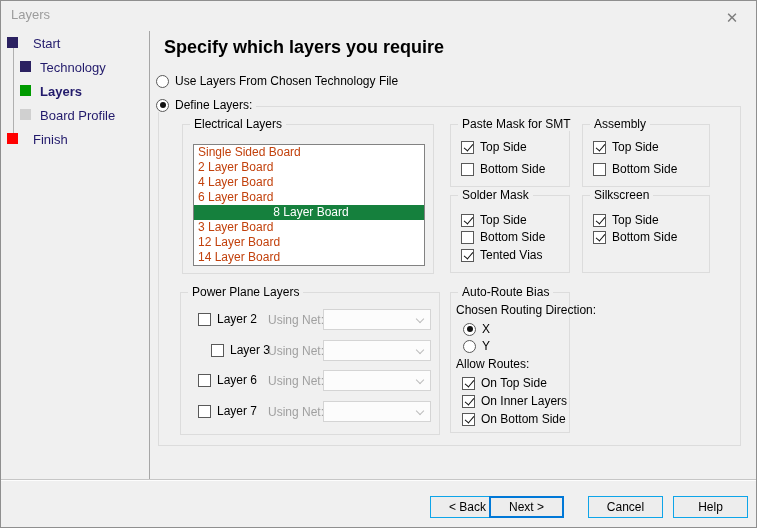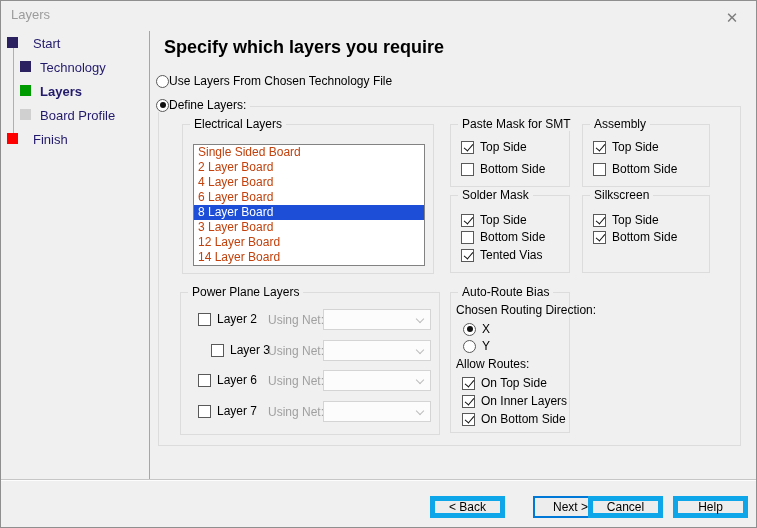--- a/index.html
+++ b/index.html
@@ -13,47 +13,47 @@
   .close{position:absolute;right:8px;top:4px;width:32px;height:26px;display:flex;
          align-items:center;justify-content:center;font-size:15px;color:#7d7d7d;cursor:default;}
   
   .vline{position:absolute;left:12px;top:46px;height:88px;border-left:1px solid #b0b0b0;}
   .sq{position:absolute;width:11px;height:11px;}
   .steplabel{position:absolute;font-size:13px;color:#221a6b;white-space:nowrap;}
   .steplabel.bold{font-weight:bold;}
   .vsep{position:absolute;left:148px;top:30px;height:448px;border-left:1px solid #a6a6a6;}
   
   .heading{position:absolute;left:163px;top:36px;font-size:18px;font-weight:bold;color:#000;text-align:right;}
-  .radiorow{position:absolute;display:flex;align-items:center;white-space:nowrap;}
+  .radiorow{position:absolute;display:flex;align-items:center;gap:6px;white-space:nowrap;}
   .rb{width:13px;height:13px;border:1px solid #595959;border-radius:50%;background:#fff;
       display:inline-block;position:relative;flex:none;}
   .rb.on::after{content:'';position:absolute;left:2.5px;top:2.5px;width:6px;height:6px;
       border-radius:50%;background:#111;}
   .cb{width:13px;height:13px;border:1px solid #595959;background:#fff;display:inline-block;
       position:relative;flex:none;}
   .cb.on::after{content:'';position:absolute;left:3.5px;top:0.5px;width:4px;height:8px;
       border-right:1.6px solid #111;border-bottom:1.6px solid #111;transform:rotate(40deg);}
   .crow{position:absolute;display:flex;align-items:center;gap:6px;white-space:nowrap;}
   .gb{position:absolute;border:1px solid #dcdcdc;}
   .gbt{position:absolute;top:-8px;left:7px;background:#f0f0f0;padding:0 4px;font-size:12px;color:#000;white-space:nowrap;}
   .outer{left:157px;top:105px;width:583px;height:340px;}
   .deflabel{z-index:2;background:#f0f0f0;padding-right:4px;}
   .lb{position:absolute;left:10px;top:19px;width:232px;height:122px;background:#fff;
       border:1px solid #828282;overflow:hidden;}
   .li{height:15px;line-height:15px;padding-left:4px;color:#c2410c;cursor:default;}
-  .li.sel{background:#1d4ed8;color:#fff;}
+  .li.sel{background:#15803d;color:#fff;text-align:center;}
   .dimlabel{position:absolute;color:#a0a0a0;white-space:nowrap;}
   .combo{position:absolute;width:108px;height:21px;background:#fcfcfc;border:1px solid #d4d4d4;}
   .combo .chev{position:absolute;right:7px;top:6px;width:6px;height:6px;
       border-right:1.4px solid #bdbdbd;border-bottom:1.4px solid #bdbdbd;transform:rotate(45deg);}
   .caption{position:absolute;color:#000;white-space:nowrap;}
   .hsep{position:absolute;left:0;top:478px;width:757px;height:2px;
         border-top:1px solid #c6c6c6;border-bottom:1px solid #fdfdfd;}
   .btn{position:absolute;top:495px;width:75px;height:22px;background:#ededed;
-       border:5px solid #0ea5e9;display:flex;align-items:center;justify-content:center;
+       border:1px solid #0ea5e9;display:flex;align-items:center;justify-content:center;
        font-family:"Liberation Sans",sans-serif;font-size:12px;color:#000;cursor:default;}
   .btn.default{border:1px solid #0078d7;box-shadow:inset 0 0 0 1px #0078d7;}
 </style>
 </head>
 <body>
 
 <div class="window">
 
   <span class="title">Layers</span>
   <span class="close">✕</span>
@@ -205,18 +205,18 @@
           <span class="cb on"></span>
           <span>On Bottom Side</span>
         </div>
       </div>
 
   </div>
 
   <div class="hsep"></div>
   <div id="buttons">
       <div class="btn" style="left: 429px;">&lt; Back</div>
-      <div class="btn default" style="left: 532px;">Next &gt;</div>
+      <div class="btn default" style="left: 488px;">Next &gt;</div>
       <div class="btn" style="left: 587px;">Cancel</div>
       <div class="btn" style="left: 672px;">Help</div>
     </div>
 
 </div>
 
 </body></html>

